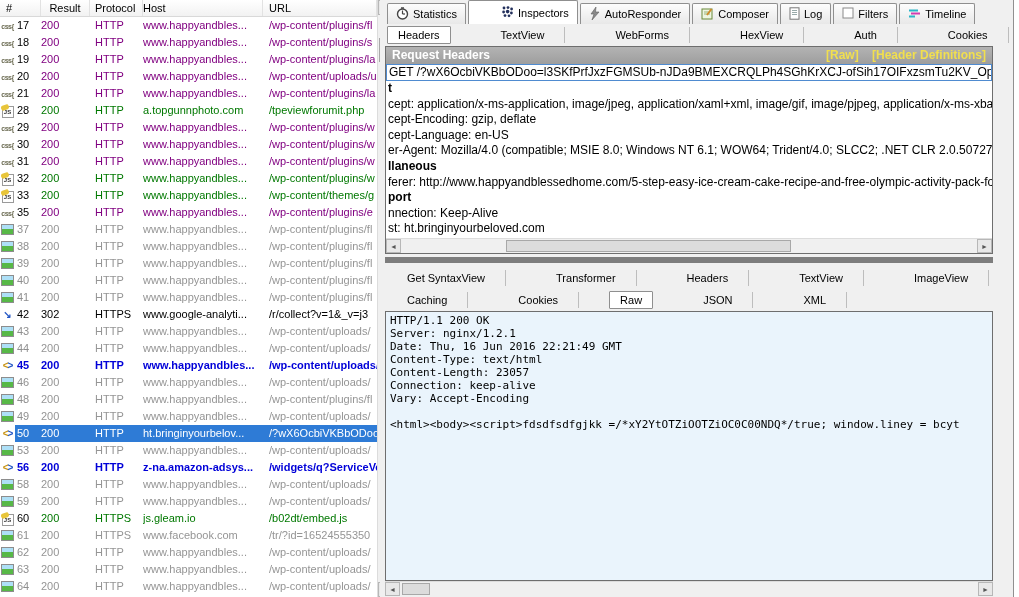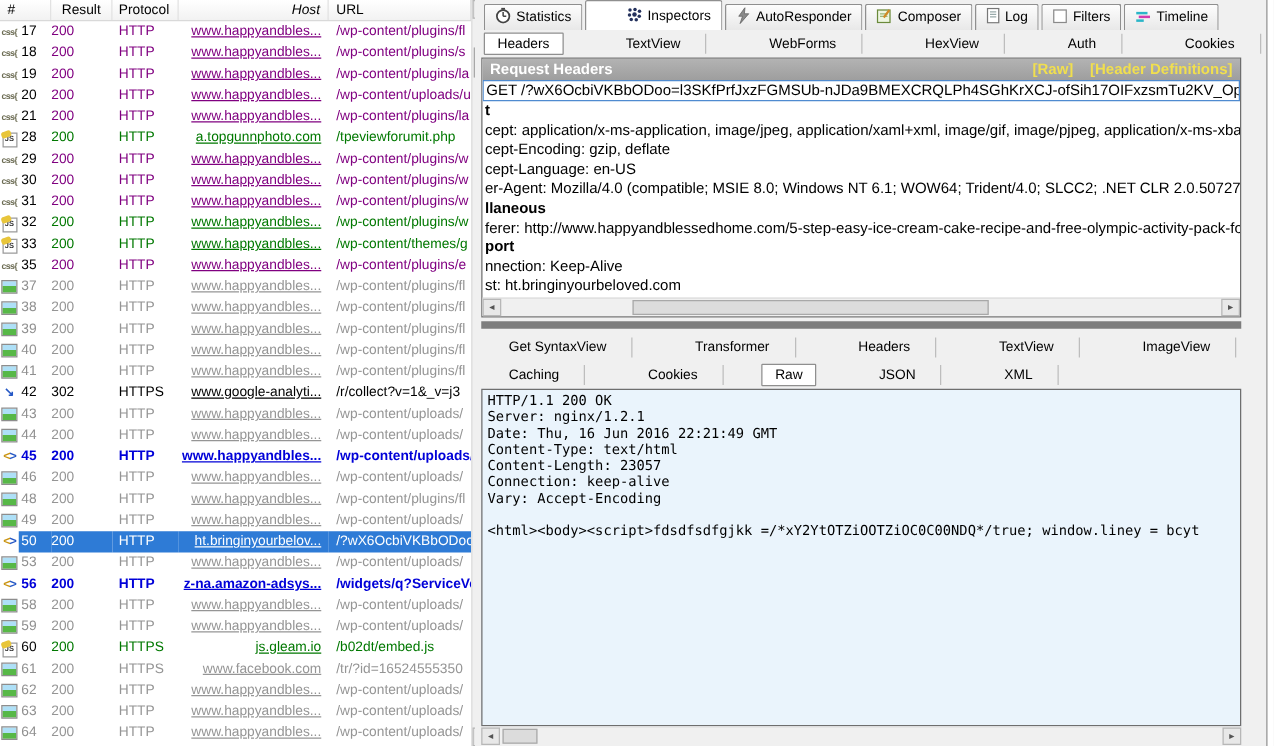--- a/index.html
+++ b/index.html
@@ -12,29 +12,29 @@
   
   #left-panel { position:absolute; left:0; top:0; width:393px; height:597px;
     background:#fff; border-right:1px solid #8c8c8c; }
   #list-header { display:flex; height:17px; line-height:16px;
     background:linear-gradient(#ffffff,#f2f2f2); border-bottom:1px solid #d9d9d9;
     color:#000; }
   #list-header .hc { border-right:1px solid #e2e2e2; overflow:hidden; white-space:nowrap; }
   .hc-num { width:41px; padding-left:6px; }
   .hc-result { width:49px; text-align:center; }
   .hc-protocol { width:53px; padding-left:5px; }
-  .hc-host { width:120px; text-align:right; padding-right:6px;font-style:italic; }
+  .hc-host { width:120px; padding-right:6px; }
   .hc-url { flex:1; padding-left:6px; }
   #session-rows { position:absolute; left:0; top:17px; right:15px; bottom:0; overflow:hidden; }
   .srow { display:flex; height:17px; line-height:17px; white-space:nowrap; cursor:default; }
   .srow .c-icon { width:15px; text-align:center; overflow:hidden; flex:none; }
   .srow .c-num { width:26px; padding-left:2px; flex:none; color:#000; }
   .srow .c-result { width:49px; flex:none; }
   .srow .c-protocol { width:53px; padding-left:5px; flex:none; }
-  .srow .c-host { width:120px; text-align:right; padding-right:6px; flex:none; overflow:hidden;text-decoration:underline; }
+  .srow .c-host { width:120px; text-align:left; padding-right:6px; flex:none; overflow:hidden; }
   .srow .c-url { flex:1; padding-left:6px; overflow:hidden; }
   .srow.t-css  { color:#800080; }
   .srow.t-js   { color:#007800; }
   .srow.t-img  { color:#959595; }
   .srow.t-img .c-num { color:#8f8f8f; }
   .srow.t-html { color:#0000d8; font-weight:bold; }
   .srow.t-html .c-num { color:#0000d8; }
   .srow.t-redirect { color:#000; }
   .srow.selected .sel-zone { background:#2E7BD6; }
   .srow.selected, .srow.selected .c-num { color:#fff !important; font-weight:normal; }

